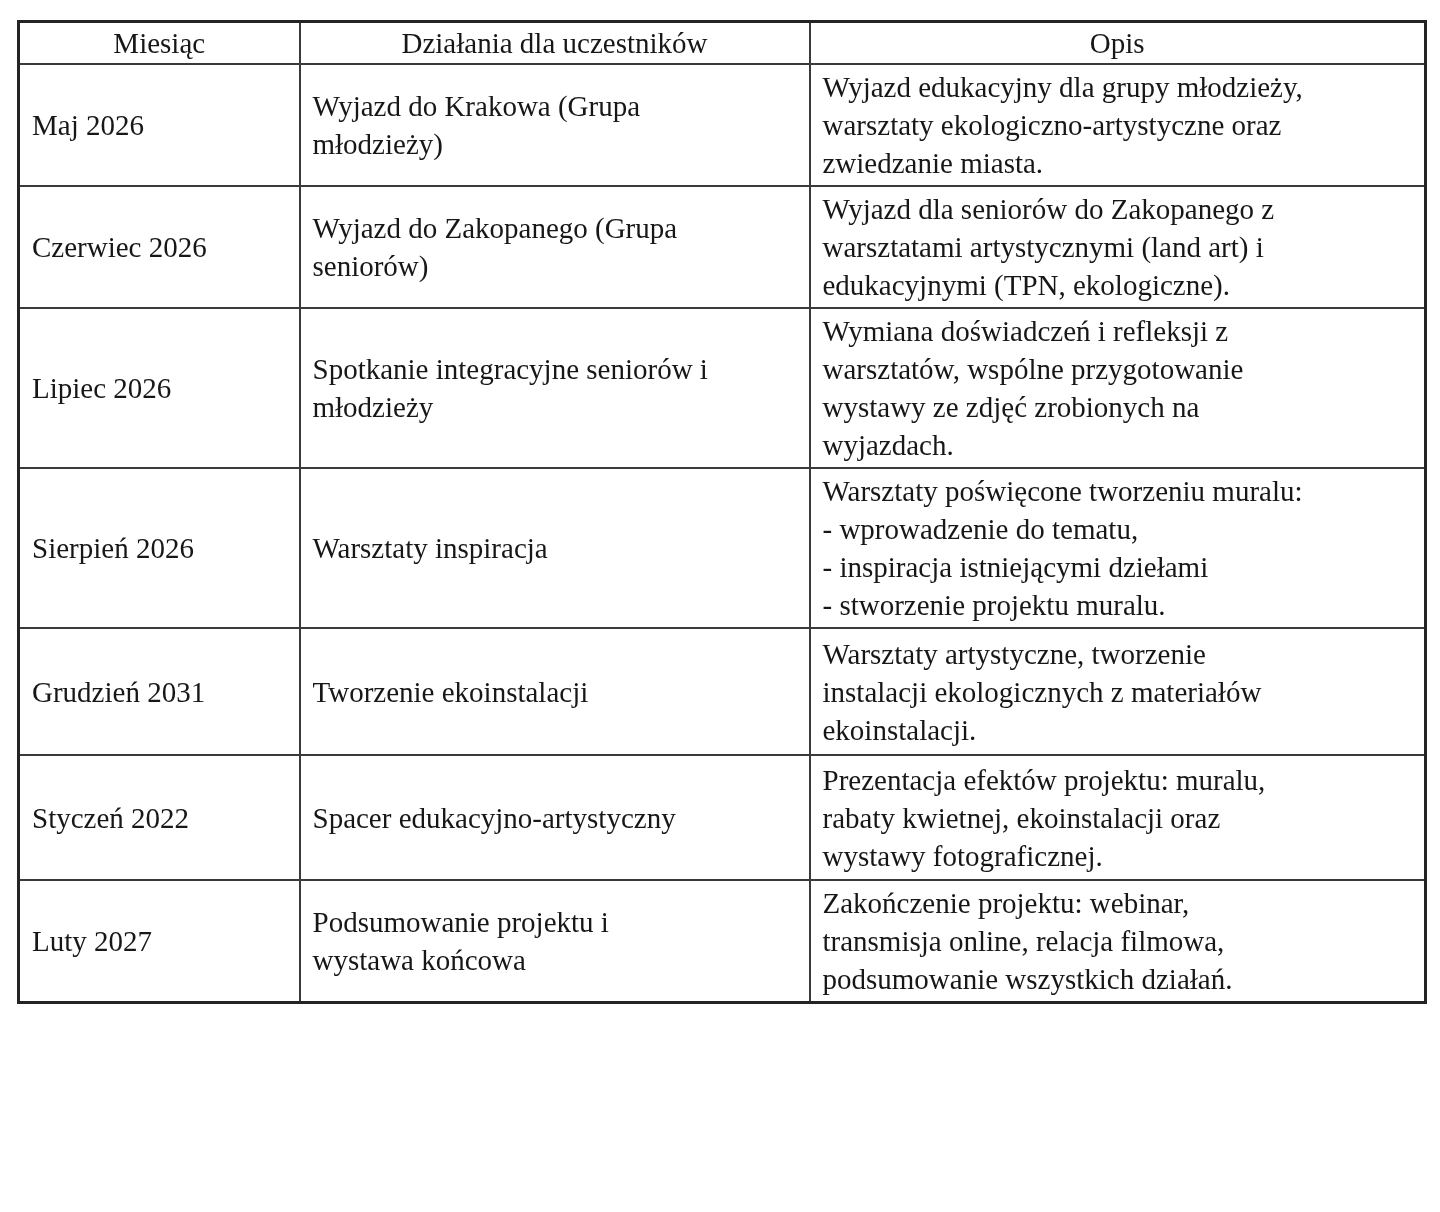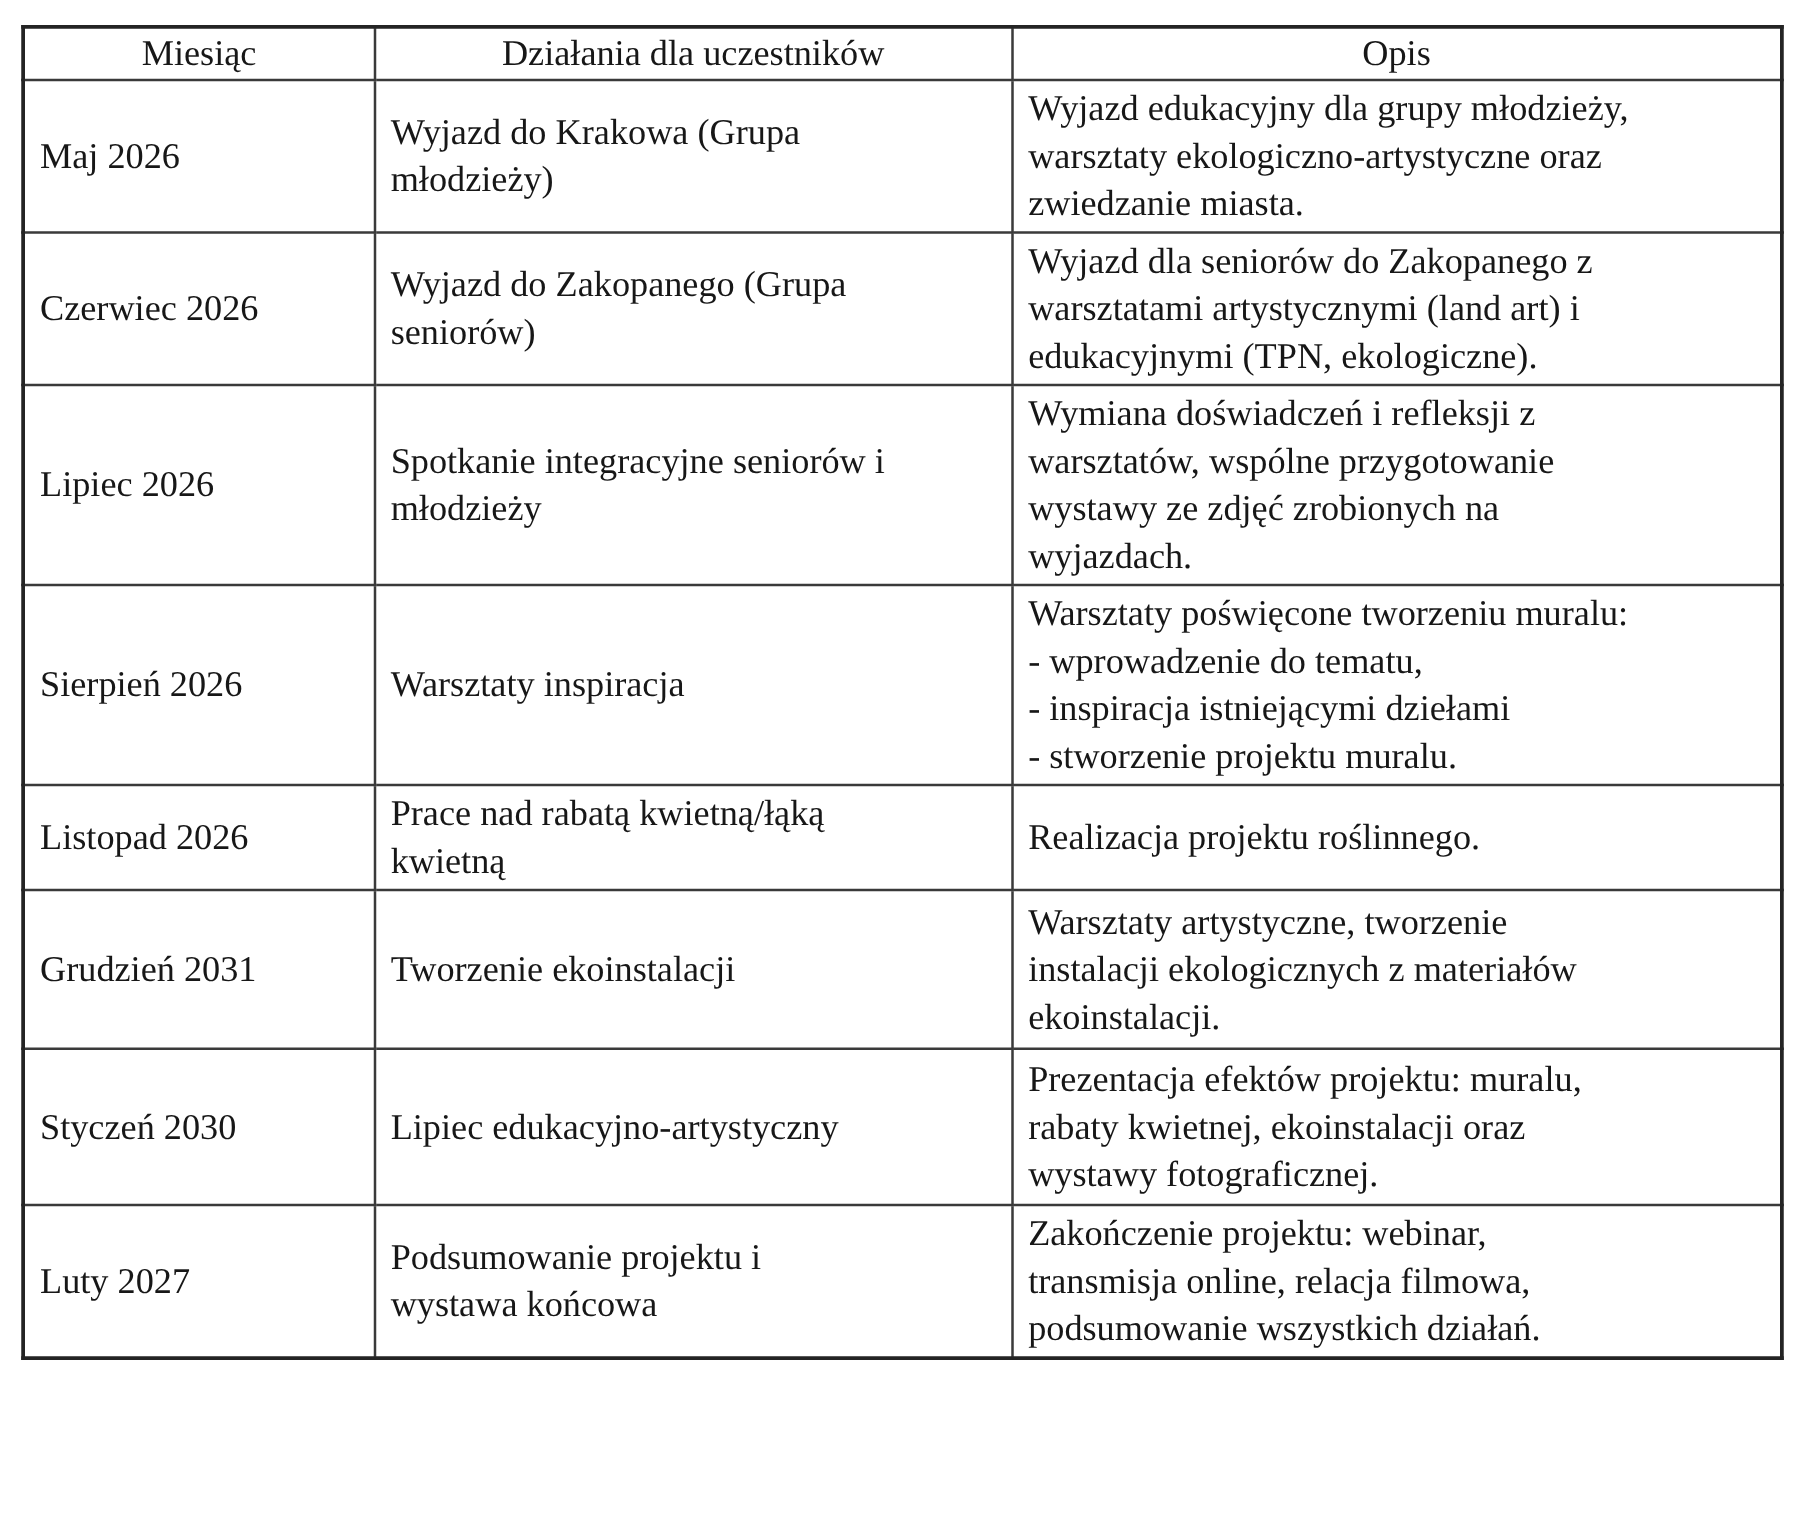--- a/index.html
+++ b/index.html
@@ -90,36 +90,30 @@
 wyjazdach.</td>
       </tr>
       <tr style="height:160px">
         <td>Sierpień 2026</td>
         <td>Warsztaty inspiracja</td>
         <td>Warsztaty poświęcone tworzeniu muralu:
 - wprowadzenie do tematu,
 - inspiracja istniejącymi dziełami
 - stworzenie projektu muralu.</td>
       </tr>
-      <tr style="height:83px">
-        <td>Listopad 2026</td>
-        <td>Prace nad rabatą kwietną/łąką
-kwietną</td>
-        <td>Realizacja projektu roślinnego.</td>
-      </tr>
       <tr style="height:127px">
         <td>Grudzień 2031</td>
         <td>Tworzenie ekoinstalacji</td>
         <td>Warsztaty artystyczne, tworzenie
 instalacji ekologicznych z materiałów
 ekoinstalacji.</td>
       </tr>
       <tr style="height:125px">
-        <td>Styczeń 2030</td>
-        <td>Lipiec edukacyjno-artystyczny</td>
+        <td>Styczeń 2022</td>
+        <td>Spacer edukacyjno-artystyczny</td>
         <td>Prezentacja efektów projektu: muralu,
 rabaty kwietnej, ekoinstalacji oraz
 wystawy fotograficznej.</td>
       </tr>
       <tr style="height:122px">
         <td>Luty 2027</td>
         <td>Podsumowanie projektu i
 wystawa końcowa</td>
         <td>Zakończenie projektu: webinar,
 transmisja online, relacja filmowa,

